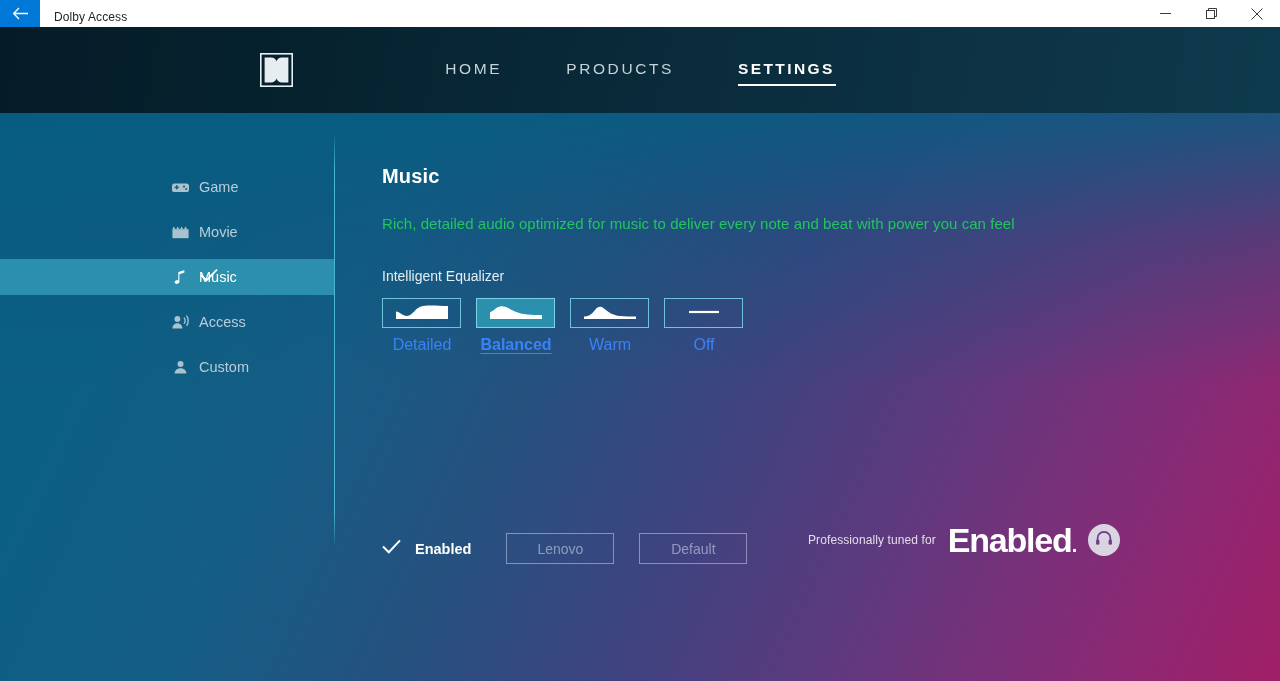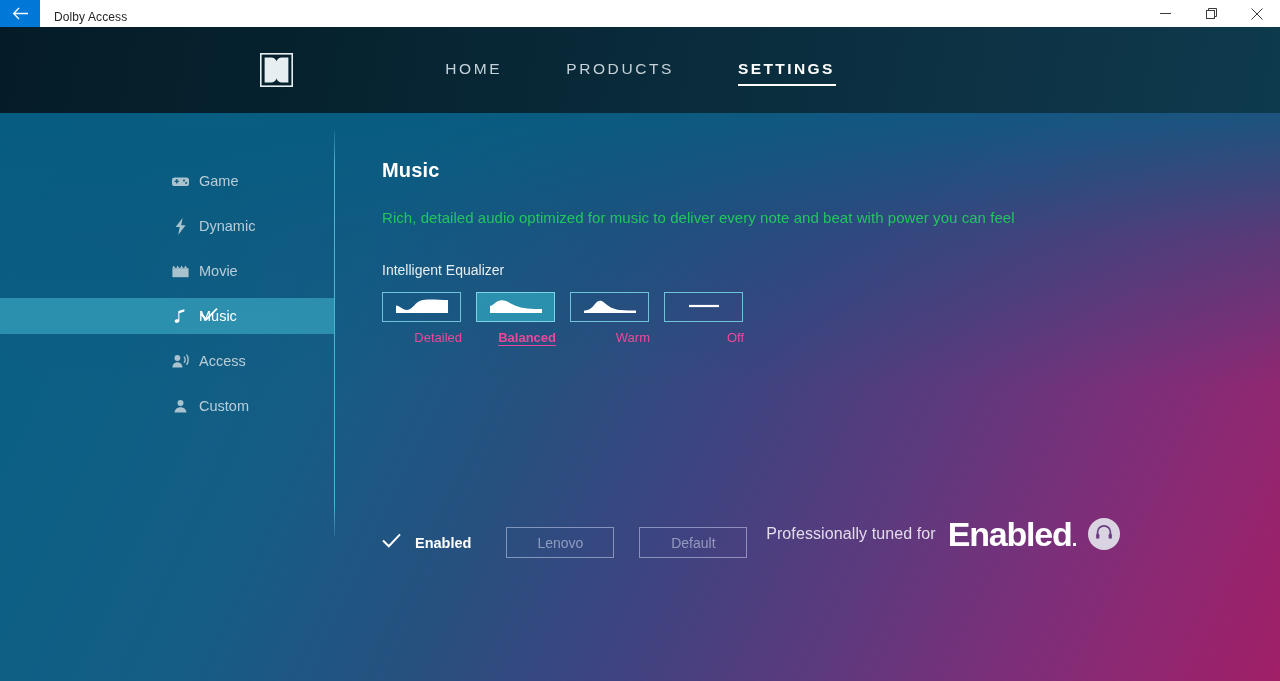--- a/index.html
+++ b/index.html
@@ -104,21 +104,21 @@
   }
   .nav-item.active::after {
     content: "";
     position: absolute;
     left: 0; right: -1px; bottom: -5px;
     height: 2px;
     background: #ffffff;
   }
 
   
-  .content { position: absolute; top: 80px; left: 0; width: 1280px; height: 568px; padding-left: 40px; }
+  .content { position: absolute; top: 86px; left: 0; width: 1280px; height: 568px; padding-left: 40px; }
 
   .divider {
     position: absolute;
     left: 334px; top: 24px;
     width: 1px; height: 406px;
     background: linear-gradient(180deg, rgba(83,199,222,0.15) 0%, rgba(83,199,222,0.85) 8%, rgba(83,199,222,0.85) 92%, rgba(83,199,222,0.15) 100%);
   }
 
   
   .sidebar {
@@ -193,23 +193,23 @@
     display: flex; align-items: center; justify-content: center;
     cursor: pointer;
     background: transparent;
   }
   .eq-tile.selected {
     background: rgba(45,150,177,0.92);
     border-color: #7fd3e8;
   }
   .eq-name {
     margin-top: 8px;
-    text-align: right;
-    font-size: 13px;
-    color: #ec4899;
+    text-align: center;
+    font-size: 16px;
+    color: #3b82f6;
   }
   .eq-name.selected {
     font-weight: bold;
     text-decoration: underline;
     text-underline-offset: 3px;
   }
 
   
   .footer {
     position: absolute;
@@ -237,21 +237,21 @@
   }
   .btn.apply { margin-left: 35px; }
   .btn.default { margin-left: 25px; }
 
   .brand {
     position: absolute;
     right: 160px; top: 410px;
     display: flex; align-items: center; gap: 12px;
   }
   .brand-text {
-    font-size: 16px;
+    font-size: 12px;
     color: #e3dcea;
     letter-spacing: .1px;
     white-space: nowrap;
   }
   .lenovo {
     font-size: 34px;
     font-weight: bold;
     color: #ffffff;
     letter-spacing: -1.2px;
     line-height: 1;
@@ -340,35 +340,20 @@
               <rect x="3.6" y="8.6" width="4.2" height="1.5" fill="#1b5f7e"></rect>
               <rect x="5.0" y="7.2" width="1.5" height="4.2" fill="#1b5f7e"></rect>
               <circle cx="13.0" cy="8.6" r="1.05" fill="#1b5f7e"></circle>
               <circle cx="15.2" cy="11.0" r="1.05" fill="#1b5f7e"></circle>
             </svg>
           </span>
           <span class="side-label">Game</span>
         </div>
       </div>
 
-      <div class="side-item" style="margin-top:9px;">
-        <span class="check">
-          <svg width="18" height="14" viewBox="0 0 18 14">
-              <path d="M1 7 L6.4 12.4 L17 1.6" fill="none" stroke="#ffffff" stroke-width="1.8"></path>
-            </svg>
-        </span>
-        <div class="side-row">
-          <span class="side-icon">
-            <svg width="19" height="19" viewBox="0 0 19 19" fill="#a8c2ce">
-              <path d="M11.6 1 L4.6 10.1 H8.7 L7.2 18 L14.6 8.3 H10.2 Z"></path>
-            </svg>
-          </span>
-          <span class="side-label">Dynamic</span>
-        </div>
-      </div>
 
       <div class="side-item" style="margin-top:9px;">
         <span class="check">
           <svg width="18" height="14" viewBox="0 0 18 14">
               <path d="M1 7 L6.4 12.4 L17 1.6" fill="none" stroke="#ffffff" stroke-width="1.8"></path>
             </svg>
         </span>
         <div class="side-row">
           <span class="side-icon">
             <svg width="19" height="19" viewBox="0 0 19 19" fill="#a8c2ce">

